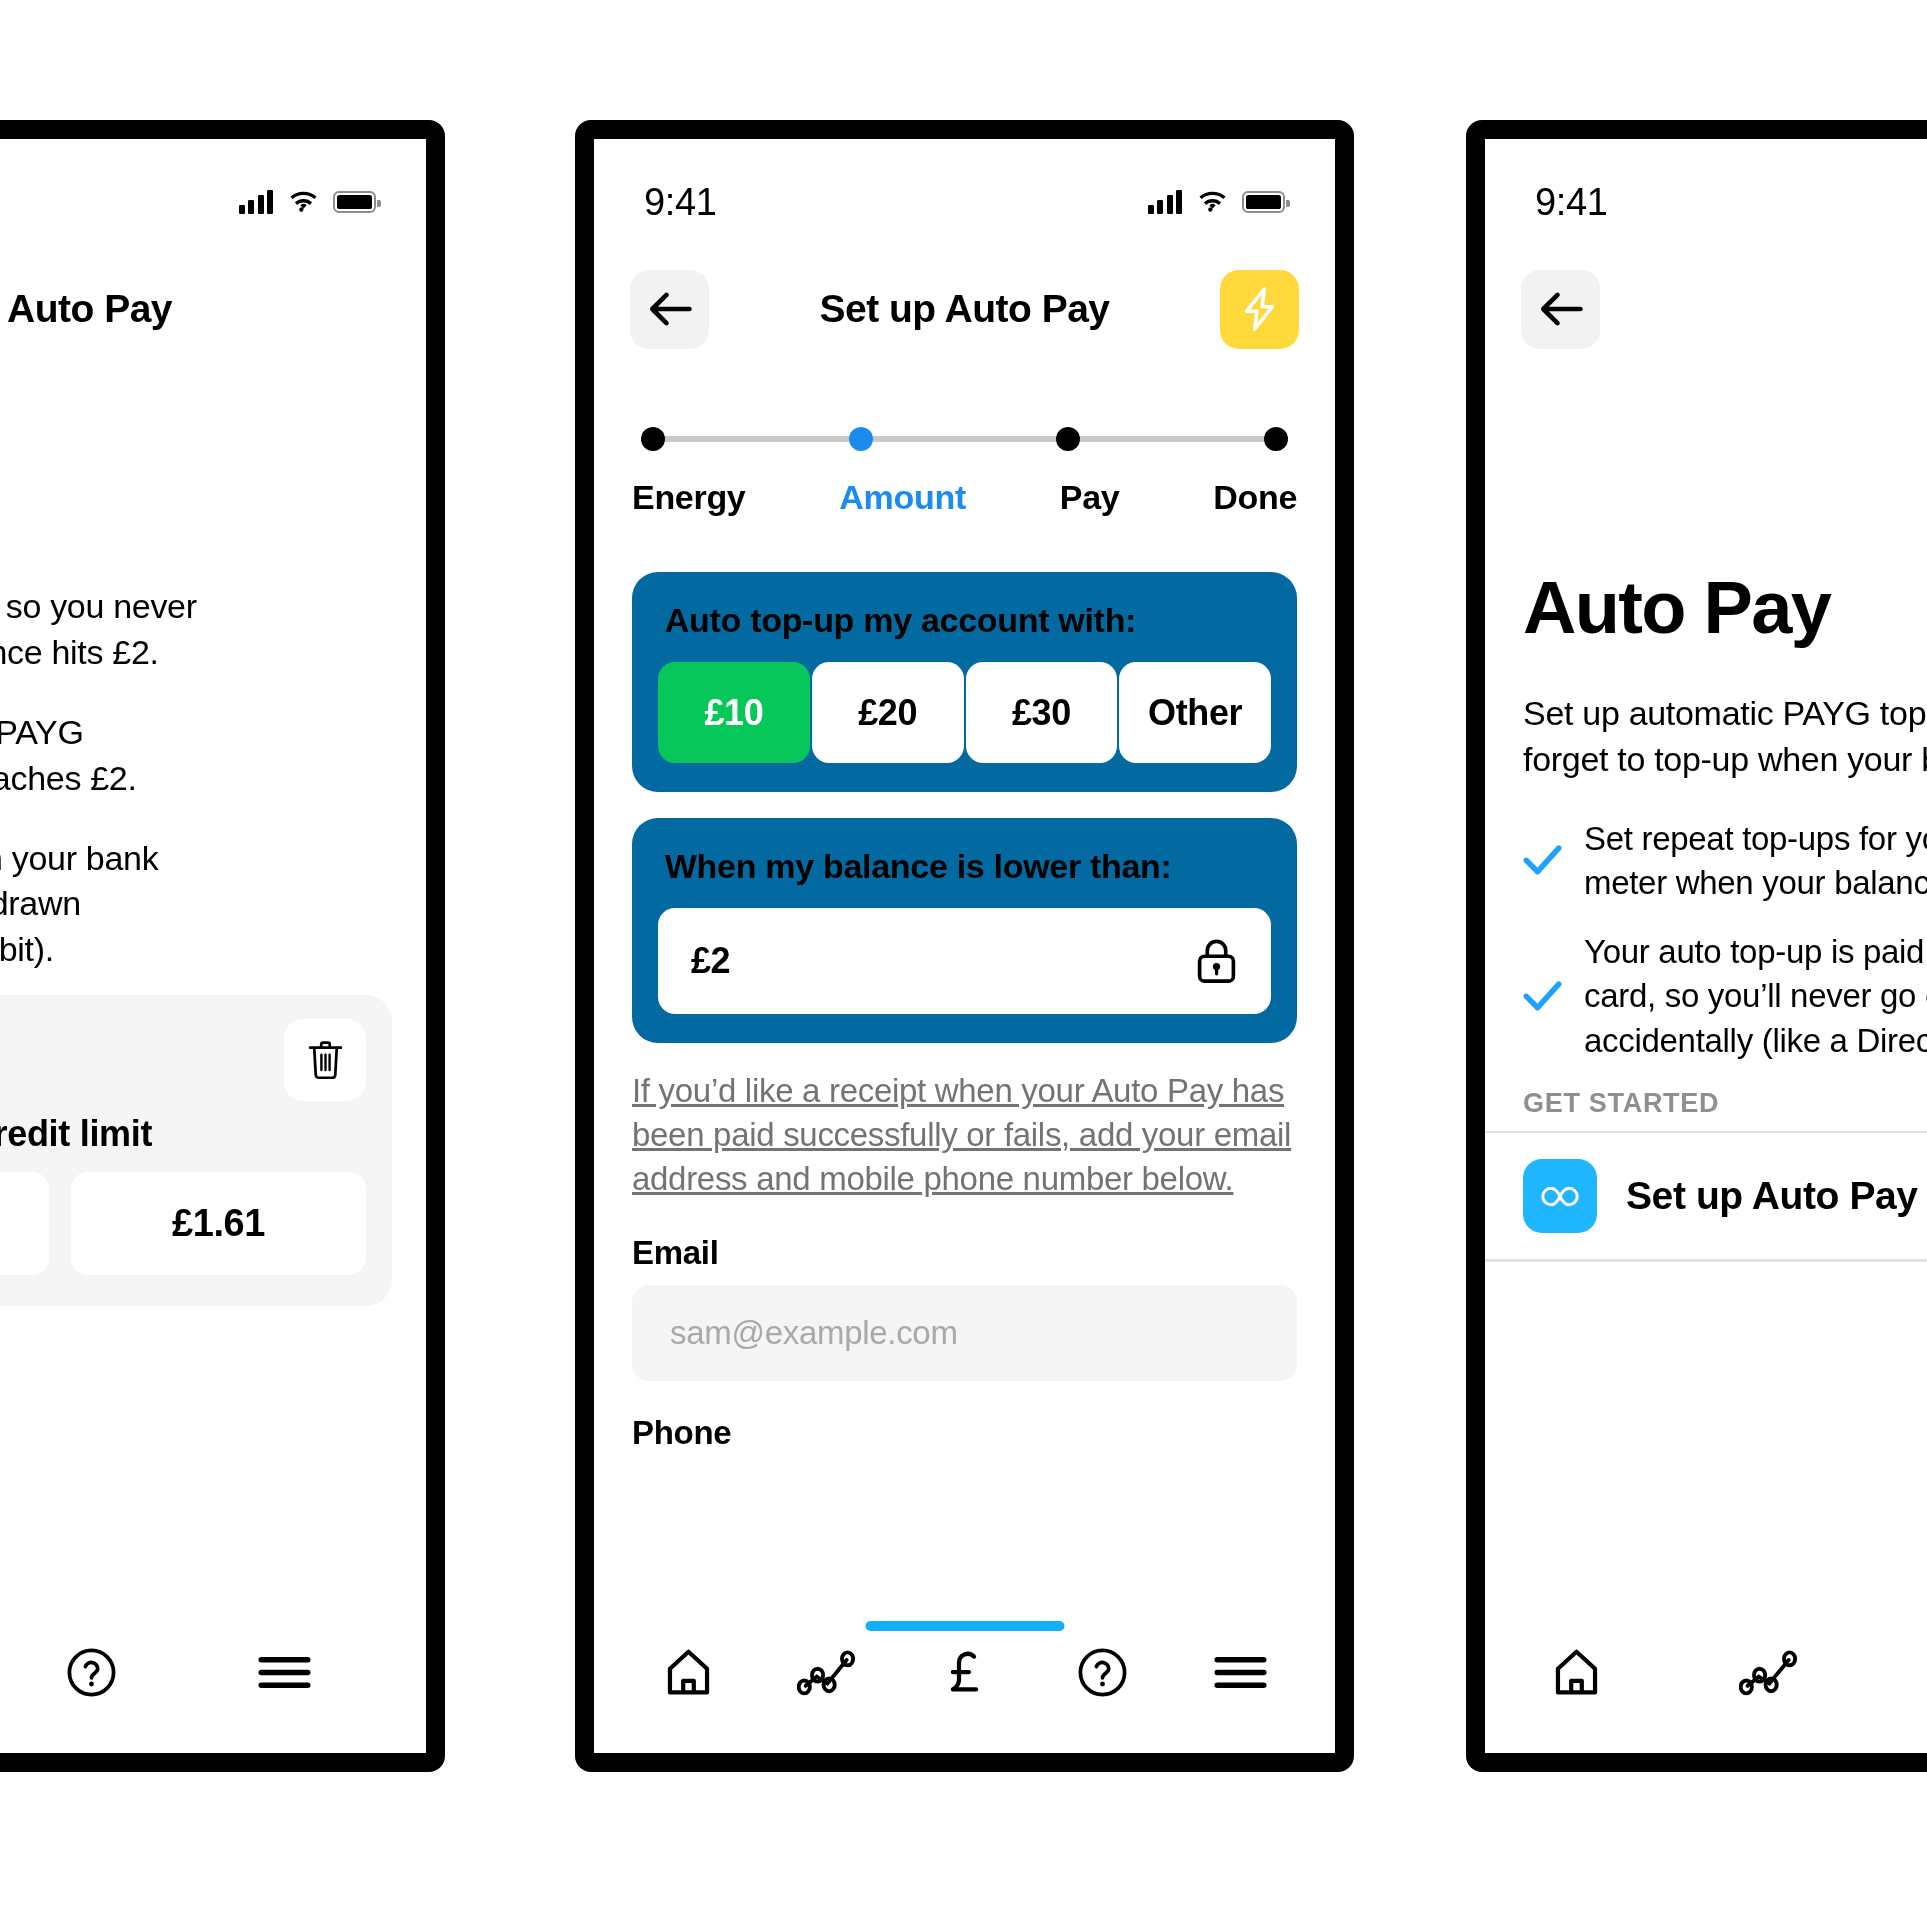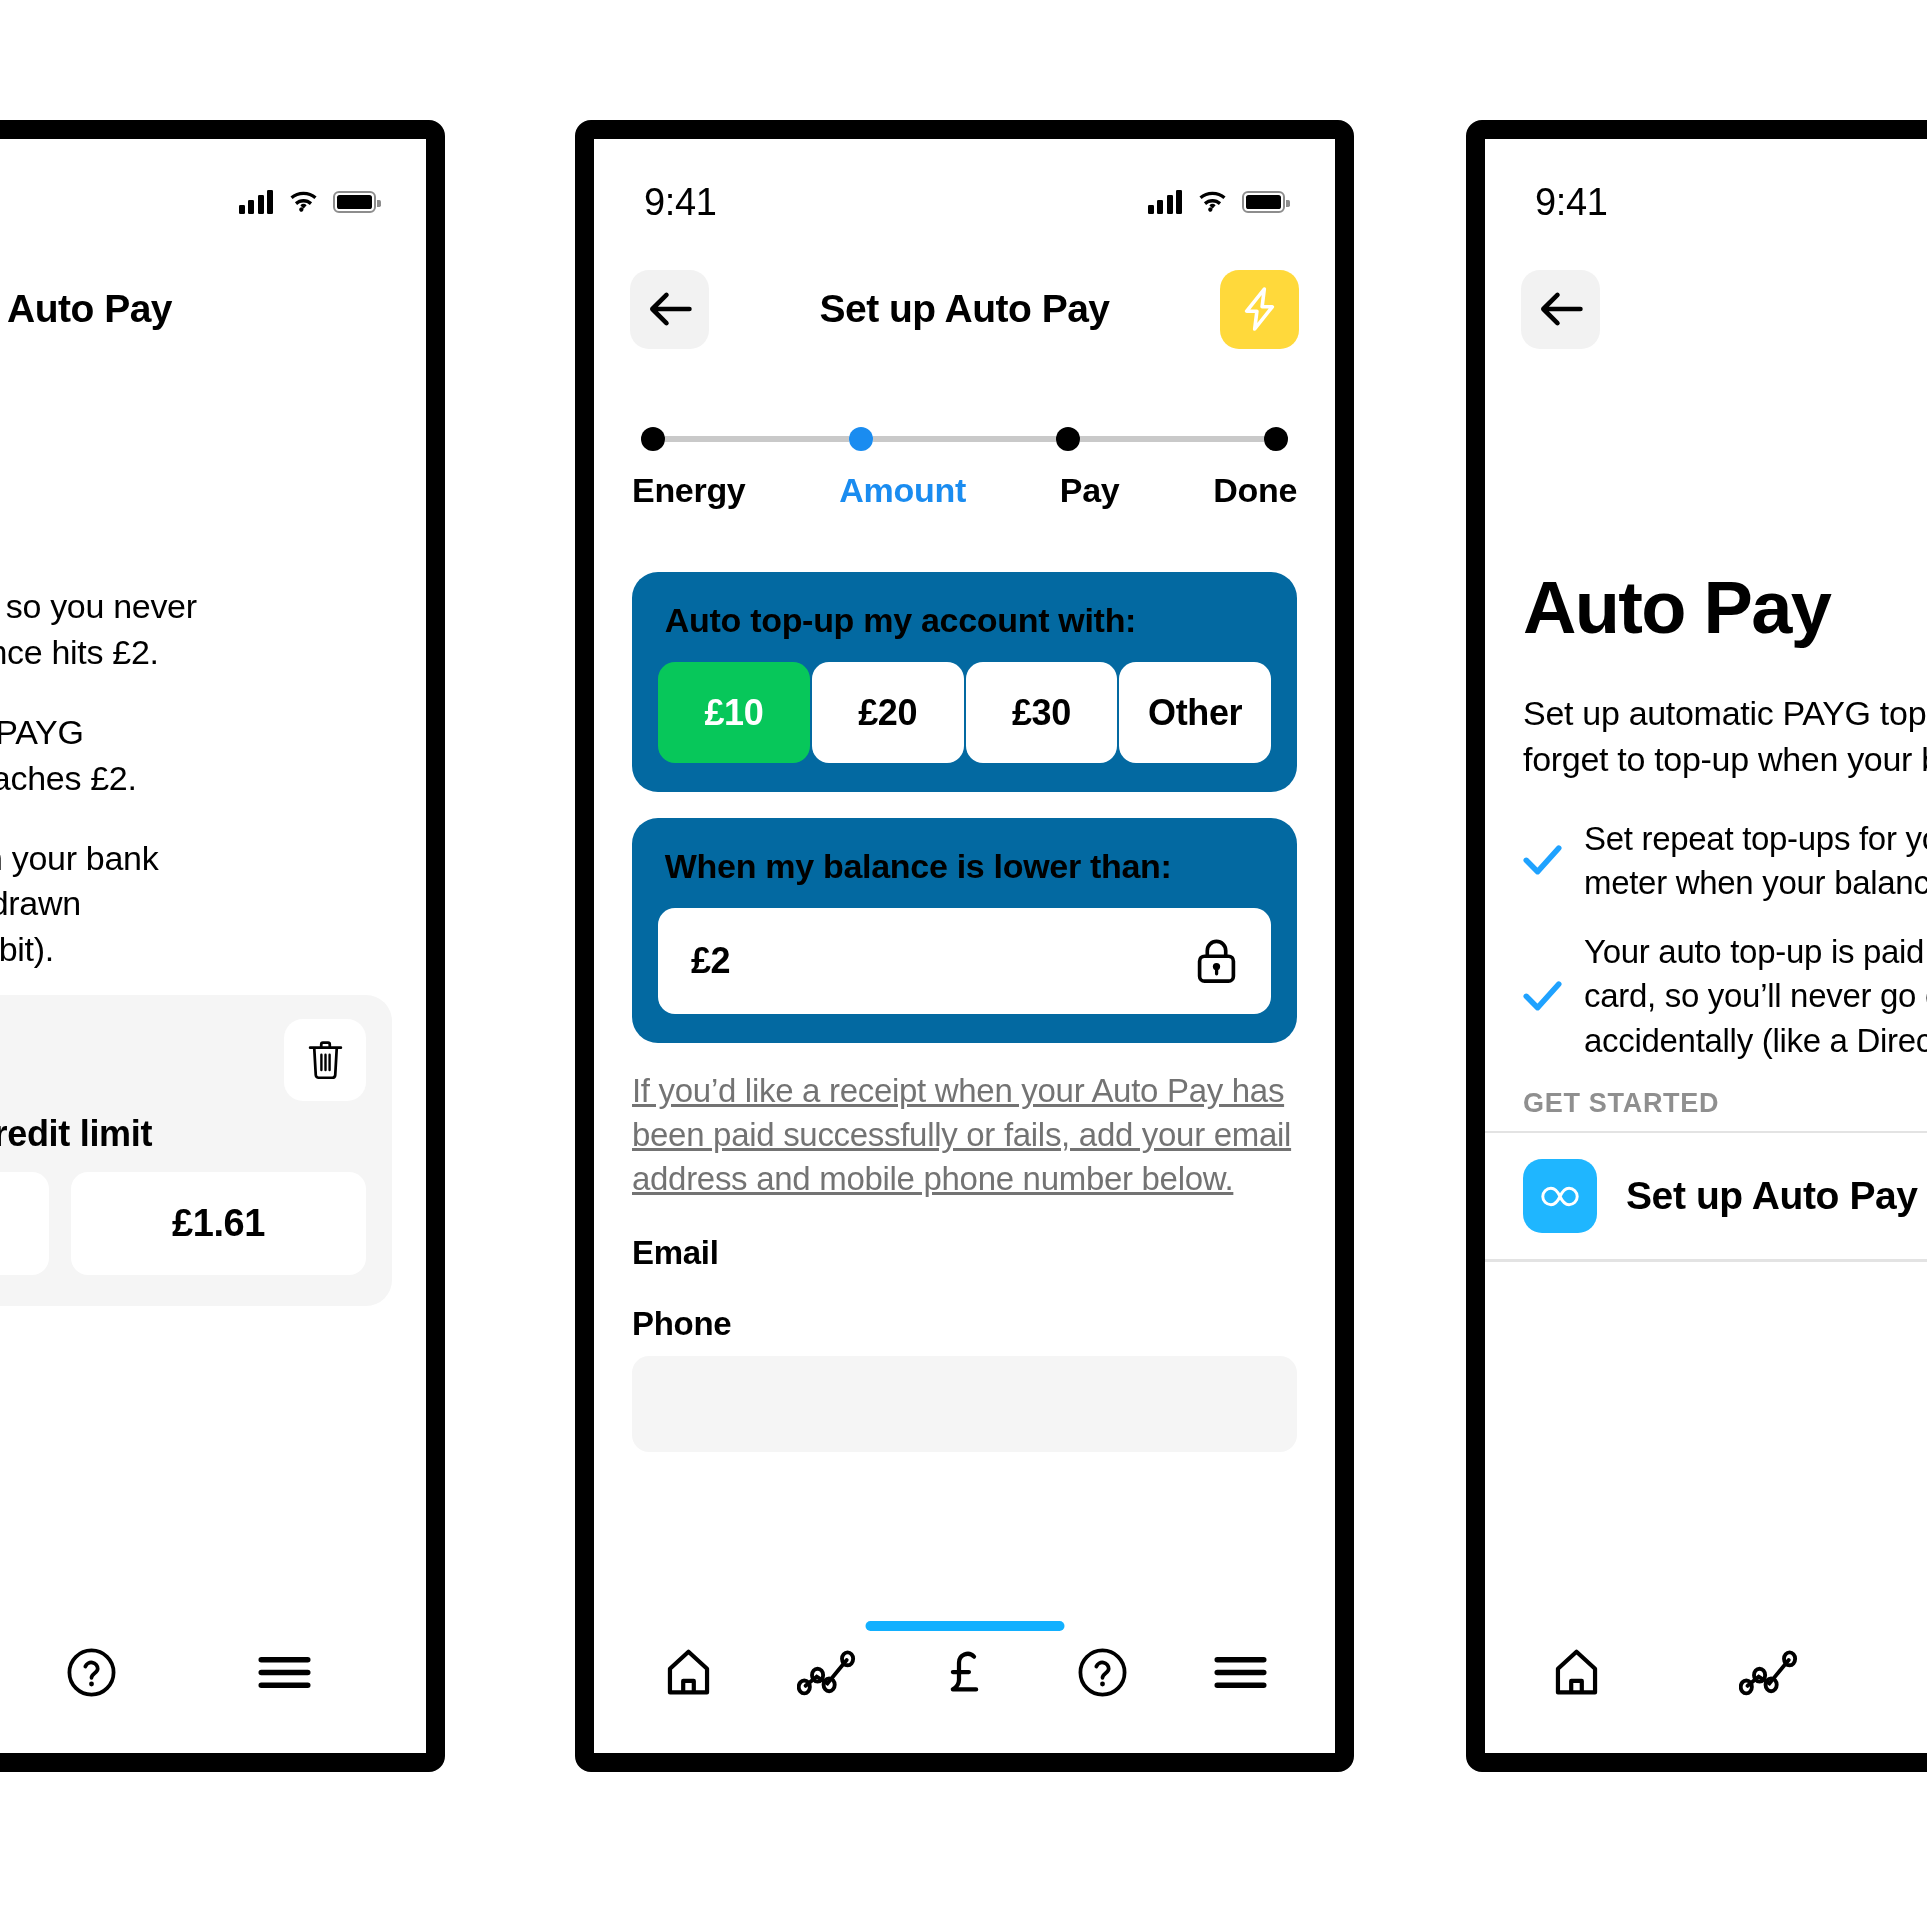--- a/index.html
+++ b/index.html
@@ -53,21 +53,21 @@
                   letter-spacing:-0.5px; color:#000; }
   .bolt-btn { width:79px; height:79px; border-radius:19px; background:#FFD93B;
               display:flex; align-items:center; justify-content:center; flex:0 0 auto; }
 
   
   .stepper { position:absolute; left:0; right:0; top: 283px; padding: 0 38px; }
   .steps-track { display:flex; align-items:center; height:34px; padding: 0 8.6px; }
   .dot { width:24px; height:24px; border-radius:50%; background:#000; flex:0 0 auto;}
   .dot.active { background:#1A8CF0; }
   .line { flex:1 1 auto; height:5.1px; background:#c9c9c9; }
-  .steps-labels { display:flex; margin-top:15px; }
+  .steps-labels { display:flex; margin-top:22px; }
   .steps-labels > div { font-size:34px; font-weight:700; letter-spacing:-0.3px; color:#000; }
   .steps-labels > div.active { color:#1A8CF0; }
   .steps-labels .spacer{flex:1 1 auto;}
 
   
   .card { margin: 0 38px 26px; background:#0369a1; border-radius:26px; padding: 29px 26px 29px; }
   .card-title { font-size:34px; font-weight:700; letter-spacing:-0.3px; color:#000; margin-bottom:22px; padding-left:6.8px; }
 
   .amount-row { display:flex; gap:2px; }
   .amount-btn { flex:1 1 0; height:101px; border-radius:17px; background:#ffffff;
@@ -278,20 +278,21 @@
               <path d="M6.2 10V7.1a4.8 4.8 0 019.6 0V10" fill="none" stroke="#000" stroke-width="1.9"></path>
               <circle cx="11" cy="15.4" r="1.9" fill="#000"></circle>
               <rect x="10.2" y="16" width="1.7" height="4" rx="0.8" fill="#000"></rect>
             </svg>
           </div>
         </div>
 
         <div class="sec">
           <div class="para">If you’d like a receipt when your Auto Pay has been paid successfully or fails, add your email address and mobile phone number below.</div>
           <div class="fieldlabel">Email</div>
+          <div class="input" placeholder="sam@example.com">sam@example.com</div>
           <div class="fieldlabel">Phone</div>
           <div class="input"></div>
         </div>
 
       </div>
 
       <div style="position:absolute; left:0; right:0; bottom:146px; height:154px; background:#fff;"></div>
       <div class="homebar"></div>
       <div class="tabbar">
         <div class="tab-icon">

